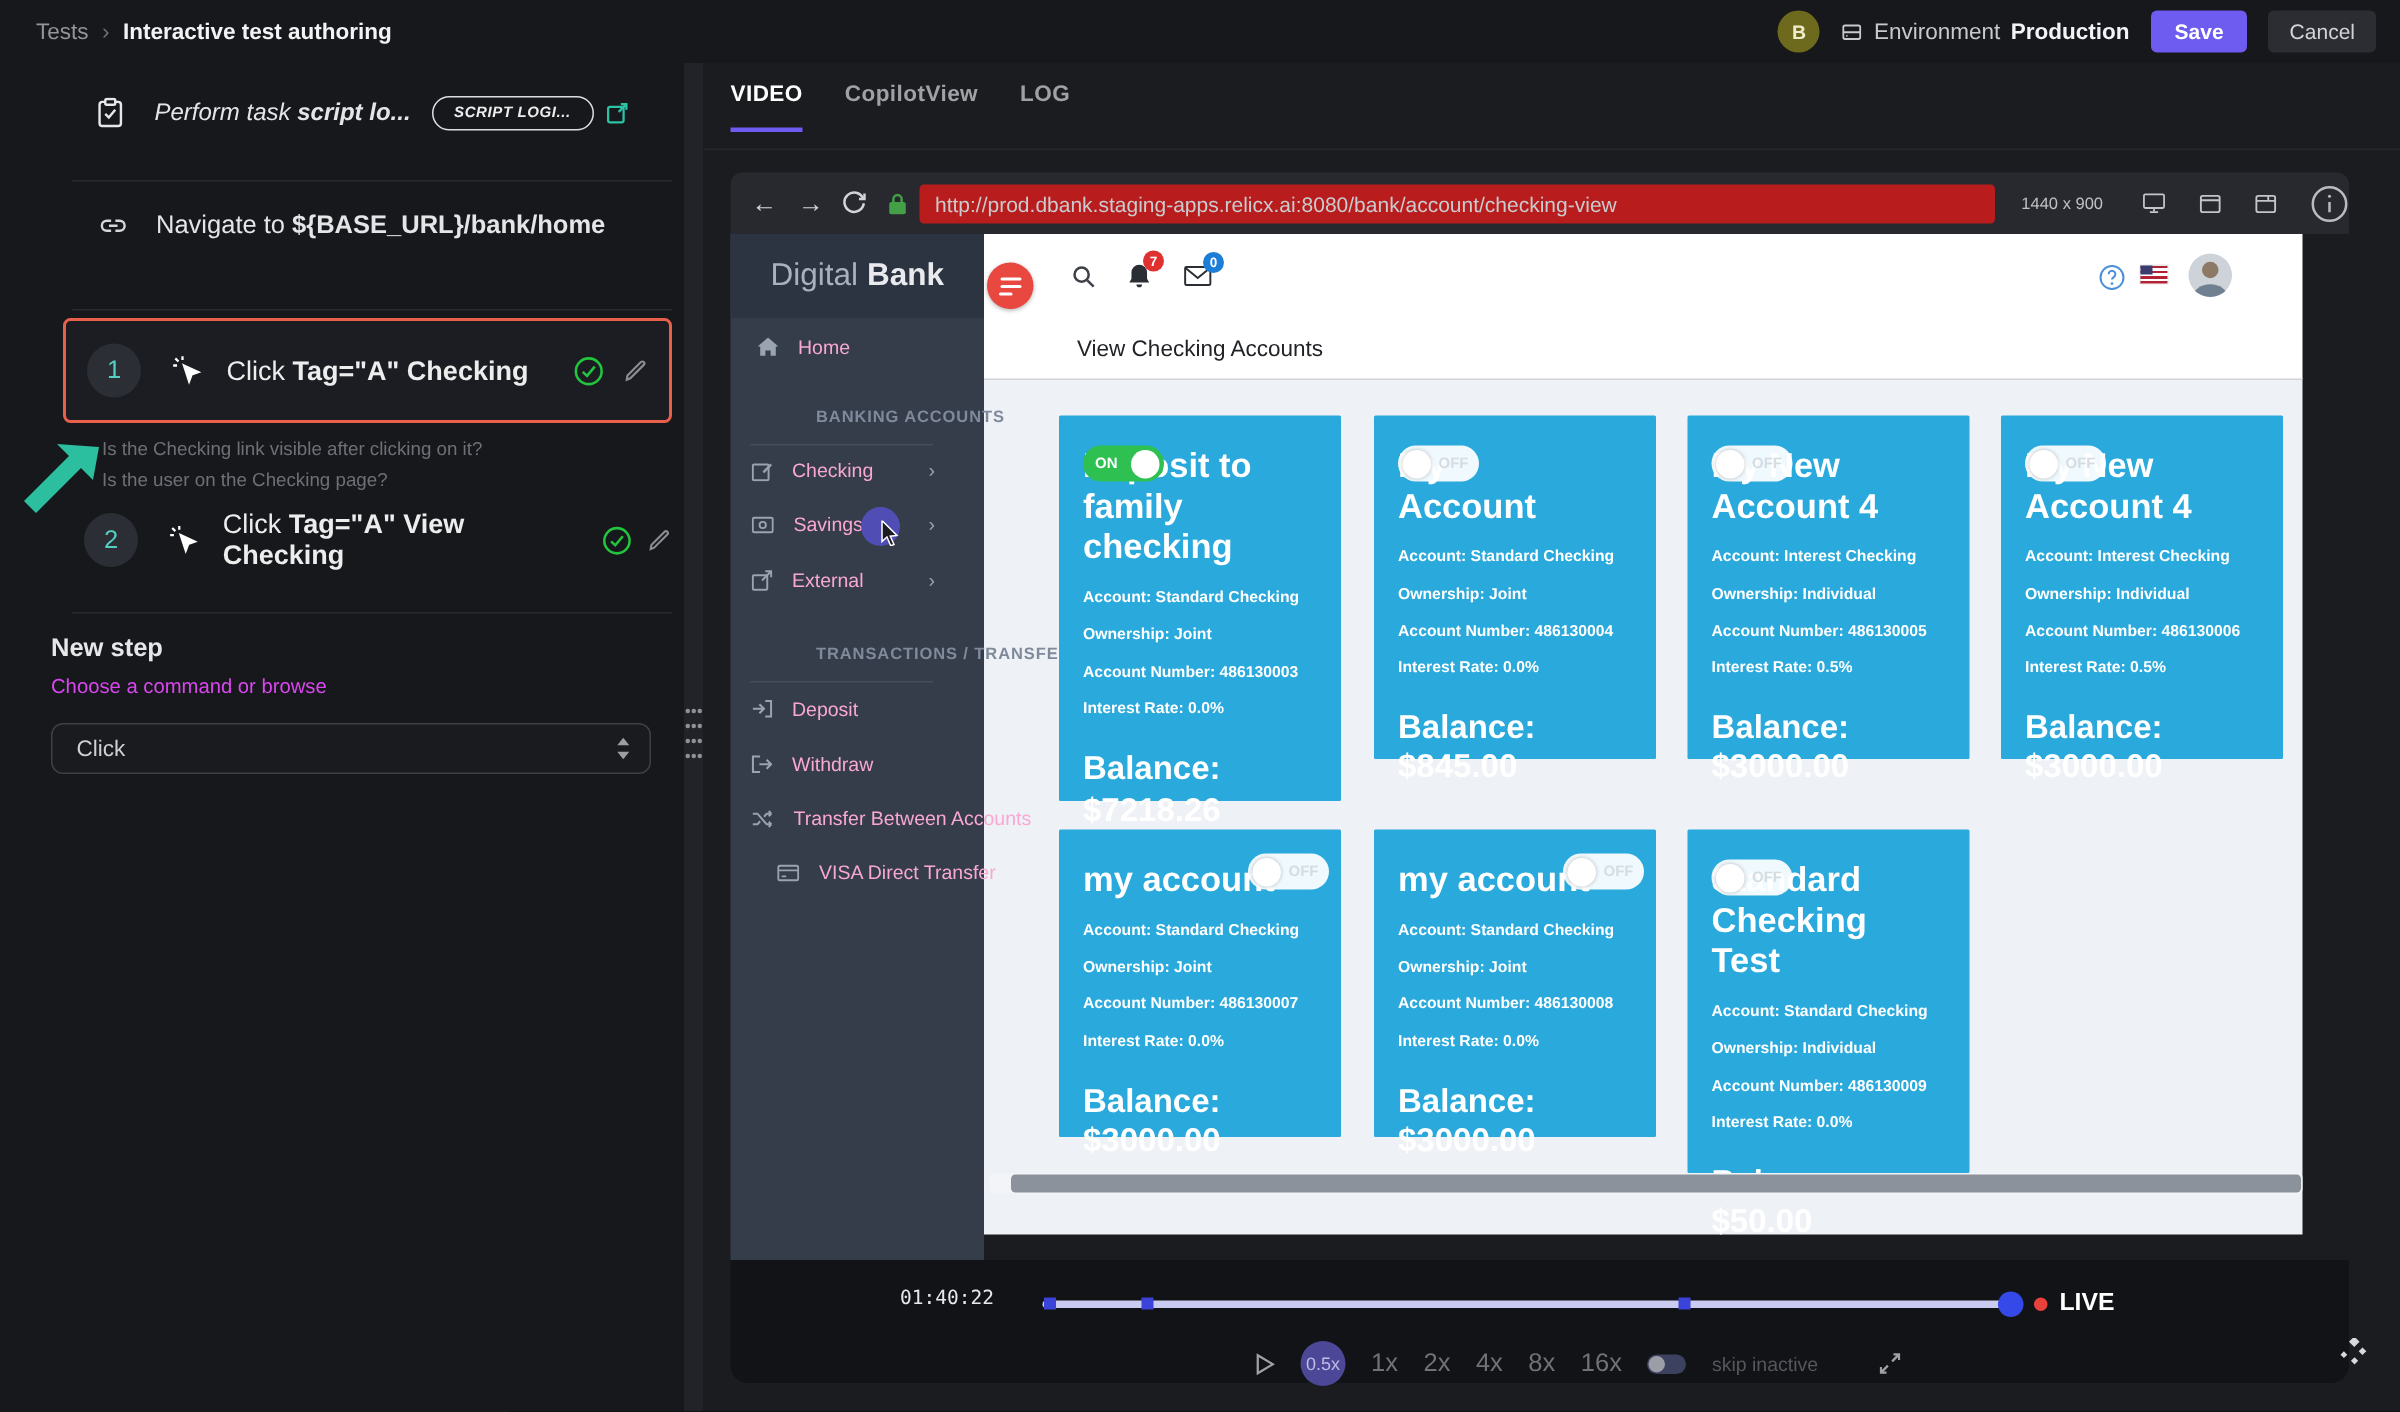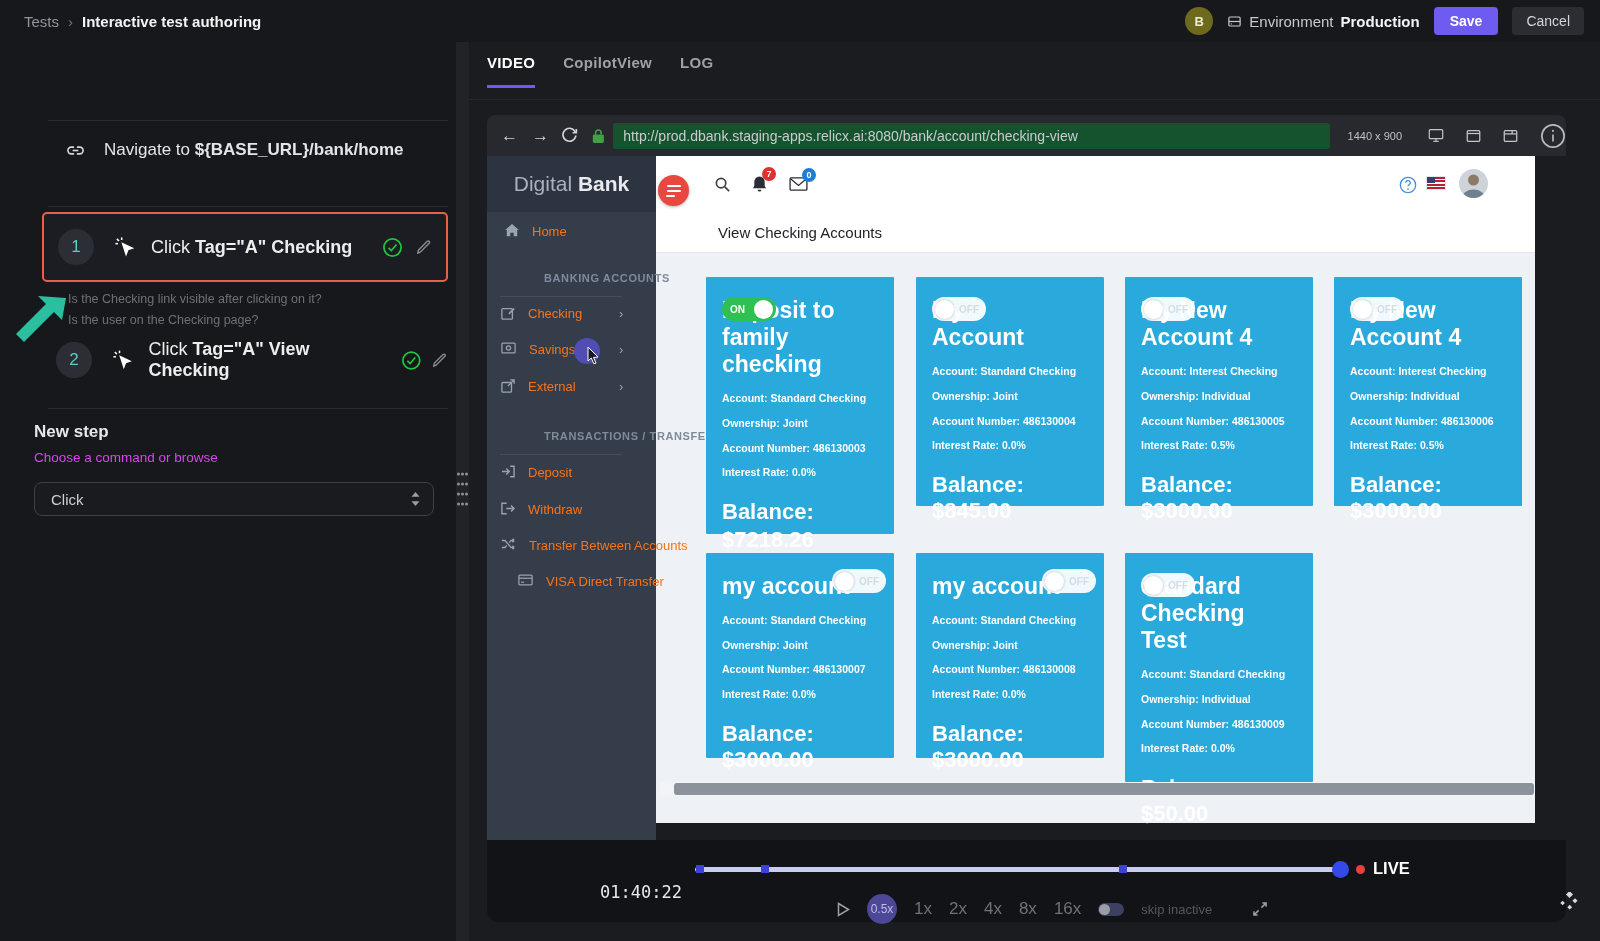--- a/index.html
+++ b/index.html
@@ -45,59 +45,59 @@
   
   .rp { left:469px; top:42px; width:1131px; height:899px; background:#1b1c20; }
   .tabs { position:absolute; left:18px; top:12px; display:flex; gap:28px; }
   .tab { font-size:15px; font-weight:700; color:#9fa1a6; letter-spacing:.3px; padding-bottom:14px; cursor:pointer; }
   .tab.active { color:#fff; border-bottom:3px solid #6e5bf0; }
   .tabs-rule { position:absolute; left:0; top:57px; width:1131px; height:1px; background:#26272b; }
 
   
   .chrome { position:absolute; left:18px; top:73px; width:1079px; height:41px; background:#28292e; border-radius:8px 8px 0 0; display:flex; align-items:center; }
   .nav-arrow { color:#d2d3d6; font-size:17px; margin-left:14px; cursor:pointer; }
-  .urlbar { margin-left:8px; width:731px; height:26px; background:#14532d; border-radius:3px; color:#c9cbce; font-size:14px; line-height:26px; padding:0 10px; white-space:nowrap; overflow:hidden; cursor:text; }
+  .urlbar { margin-left:8px; width:731px; height:26px; background:#b91c1c; border-radius:3px; color:#c9cbce; font-size:14px; line-height:26px; padding:0 10px; white-space:nowrap; overflow:hidden; cursor:text; }
   .resolution { color:#bfc1c4; font-size:11px; margin-left:18px; white-space:nowrap; }
   .chrome-icons { display:flex; align-items:center; gap:22px; margin-left:26px; color:#c3c5c8; }
 
   
   .bank-side { position:absolute; left:18px; top:114px; width:169px; height:684px; background:#353d4b; }
   .bank-logo-area { position:absolute; left:18px; top:114px; width:169px; height:56px; background:#2d3441; display:flex; align-items:center; justify-content:center; }
   .bank-logo { font-size:21px; color:#aab1bc; }
   .bank-logo b { color:#e8eaee; font-weight:700; }
   .bank-head { position:absolute; left:187px; top:114px; width:879px; height:56px; background:#ffffff; }
   .hamburger { position:absolute; left:189px; top:133px; width:31px; height:31px; border-radius:50%; background:#e8483f; display:flex; flex-direction:column; align-items:center; justify-content:center; gap:3px; cursor:pointer; box-shadow:0 1px 3px rgba(0,0,0,.3); }
   .hamburger i { display:block; height:2px; background:#fff; border-radius:1px; }
   .bank-title-bar { position:absolute; left:187px; top:170px; width:879px; height:41px; background:#fff; border-bottom:1px solid #e4e6e9; display:flex; align-items:center; }
   .bank-title { margin-left:62px; font-size:15px; color:#212327; }
   .bank-content { position:absolute; left:187px; top:211px; width:879px; height:570px; background:#eef1f5; }
   .hscroll { position:absolute; left:191px; top:740px; width:875px; height:14px; background:#f2f4f7; border-radius:3px; }
   .hscroll .thumb { position:absolute; left:14px; top:1px; width:860px; height:12px; background:#8b929b; border-radius:3px; cursor:grab; }
 
-  .nav-item { position:absolute; display:flex; align-items:flex-start; gap:13px; color:#f97316; font-size:13px; cursor:pointer; }
+  .nav-item { position:absolute; display:flex; align-items:center; gap:13px; color:#f9a8d4; font-size:13px; cursor:pointer; }
   .nav-item svg { flex:0 0 auto; }
   .nav-sec { position:absolute; color:#7f8a9b; font-size:11px; font-weight:700; letter-spacing:.6px;margin-left:44px; }
   .nav-rule { position:absolute; width:122px; height:1px; background:#454d5b; }
   .chev { position:absolute; color:#9aa3b0; font-size:13px; }
 
   .card { position:absolute; background:#29a9dc; color:#fff; padding:20px 16px; border-radius:1px; }
   .card-title { font-size:23px; font-weight:700; line-height:1.18; margin-bottom:8px; }
   .card-meta { font-size:10.5px; font-weight:600; line-height:2.35; white-space:nowrap; }
   .card-bal { font-size:22px; font-weight:700; line-height:1.2; margin-top:14px; }
   .toggle { position:absolute; display:flex; align-items:center; width:54px; height:24px; border-radius:12px; cursor:pointer; }
   .toggle .knob { width:19px; height:19px; background:#fff; border-radius:50%; }
   .toggle.on { background:#2ec151; justify-content:space-between; padding:0 3px 0 8px; }
   .toggle.on .t-label { color:#fff; font-size:10px; font-weight:700; }
   .toggle.off { background:rgba(255,255,255,.93); justify-content:space-between; padding:10px 3px; }
   .toggle.off .knob { box-shadow:0 0 3px rgba(0,0,0,.25); }
   .toggle.off .t-label { color:#d3dde2; font-size:10px; font-weight:700; margin-right:4px; }
 
   
   .pbar { position:absolute; left:18px; top:798px; width:1079px; height:82px; background:#121316; border-radius:0 0 12px 12px; }
-  .ptime { position:absolute; left:113px; top:18px; font-family:"DejaVu Sans Mono", monospace; font-size:17px; color:#e8e8ea;margin-top:24px; }
+  .ptime { position:absolute; left:113px; top:18px; font-family:"DejaVu Sans Mono", monospace; font-size:13px; color:#e8e8ea; }
   .timeline { position:absolute; left:208px; top:27px; width:653px; height:5px; background:#c9cbf0; border-radius:3px; cursor:pointer; }
   .tl-marker { position:absolute; top:-2px; width:8px; height:8px; background:#3b43d8; }
   .tl-thumb { position:absolute; top:-6px; width:17px; height:17px; border-radius:50%; background:#3449e8; cursor:grab; }
   .live-dot { position:absolute; left:869px; top:25px; width:9px; height:9px; border-radius:50%; background:#e8413c; }
   .live-lbl { position:absolute; left:886px; top:19px; font-size:16.5px; font-weight:600; color:#fff; cursor:pointer; }
   .controls { position:absolute; left:350px; top:54px; display:flex; align-items:center; gap:17px; }
   .speed { font-size:17px; color:#6f7277; cursor:pointer; }
   .speed.active { width:30px; height:30px; border-radius:50%; background:#4c4796; color:#c0bce8; display:flex; align-items:center; justify-content:center; font-size:12px; }
   .sw { width:26px; height:13px; border-radius:7px; background:#3c415f; position:relative; cursor:pointer; }
   .sw i { position:absolute; left:1px; top:1px; width:11px; height:11px; border-radius:50%; background:#9b9ea6; }
@@ -123,20 +123,33 @@
         <span>Environment</span>
         <span class="env-val">Production</span>
       </div>
       <button class="btn-save">Save</button>
       <button class="btn-cancel">Cancel</button>
     </div>
   </div>
 
   <div class="abs lp">
 
+    <div class="step-row" style="left:64px; top:22px; width:380px;">
+      <svg width="19" height="21" viewBox="0 0 20 22" fill="none" stroke="#e6e7e9" stroke-width="1.7">
+          <rect x="2.5" y="3" width="15" height="17" rx="2"></rect>
+          <rect x="6.5" y="1" width="7" height="4" rx="1" fill="#17181c"></rect>
+          <polyline points="6.5,11.5 9,14 13.5,8.5"></polyline>
+        </svg>
+      <span class="task-text" style="margin-left:20px;"><span>Perform task </span><b>script lo...</b></span>
+      <button class="pill" style="margin-left:14px;">SCRIPT LOGI...</button>
+      <svg style="margin-left:8px;" width="15" height="15" viewBox="0 0 16 16" fill="none" stroke="#2cc3a5" stroke-width="1.6">
+          <rect x="1.5" y="3.5" width="11" height="11" rx="1.5"></rect>
+          <path d="M9 7l5.5-5.5M10.5 1.5h4v4"></path>
+        </svg>
+    </div>
     <div class="lp-divider" style="top:78px;"></div>
 
     <div class="step-row" style="left:66px; top:98px; width:380px;">
       <svg width="19" height="19" viewBox="0 0 20 20" fill="none" stroke="#d5d6d9" stroke-width="1.7">
           <path d="M8.5 6.5h-3a3.5 3.5 0 000 7h3"></path>
           <path d="M11.5 6.5h3a3.5 3.5 0 010 7h-3"></path>
           <line x1="7" y1="10" x2="13" y2="10"></line>
         </svg>
       <span class="nav-text" style="margin-left:19px;"><span>Navigate to </span><b>${BASE_URL}/bank/home</b></span>
     </div>

